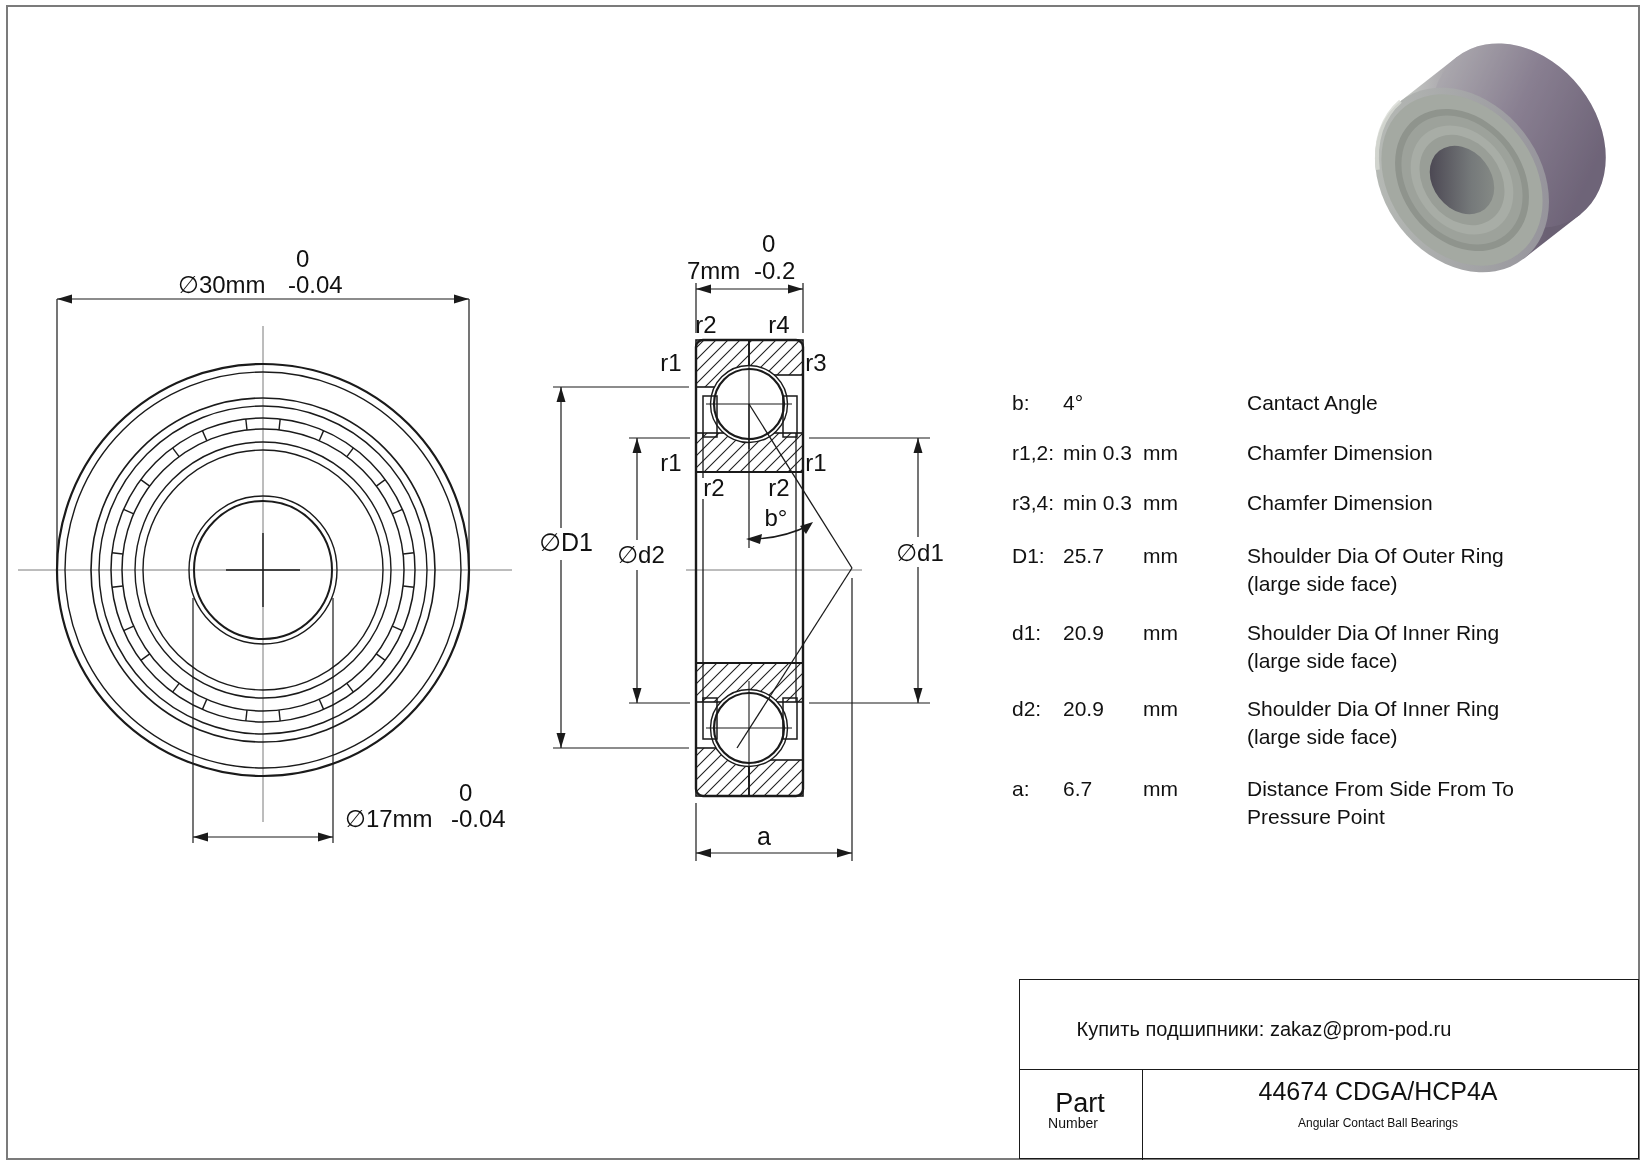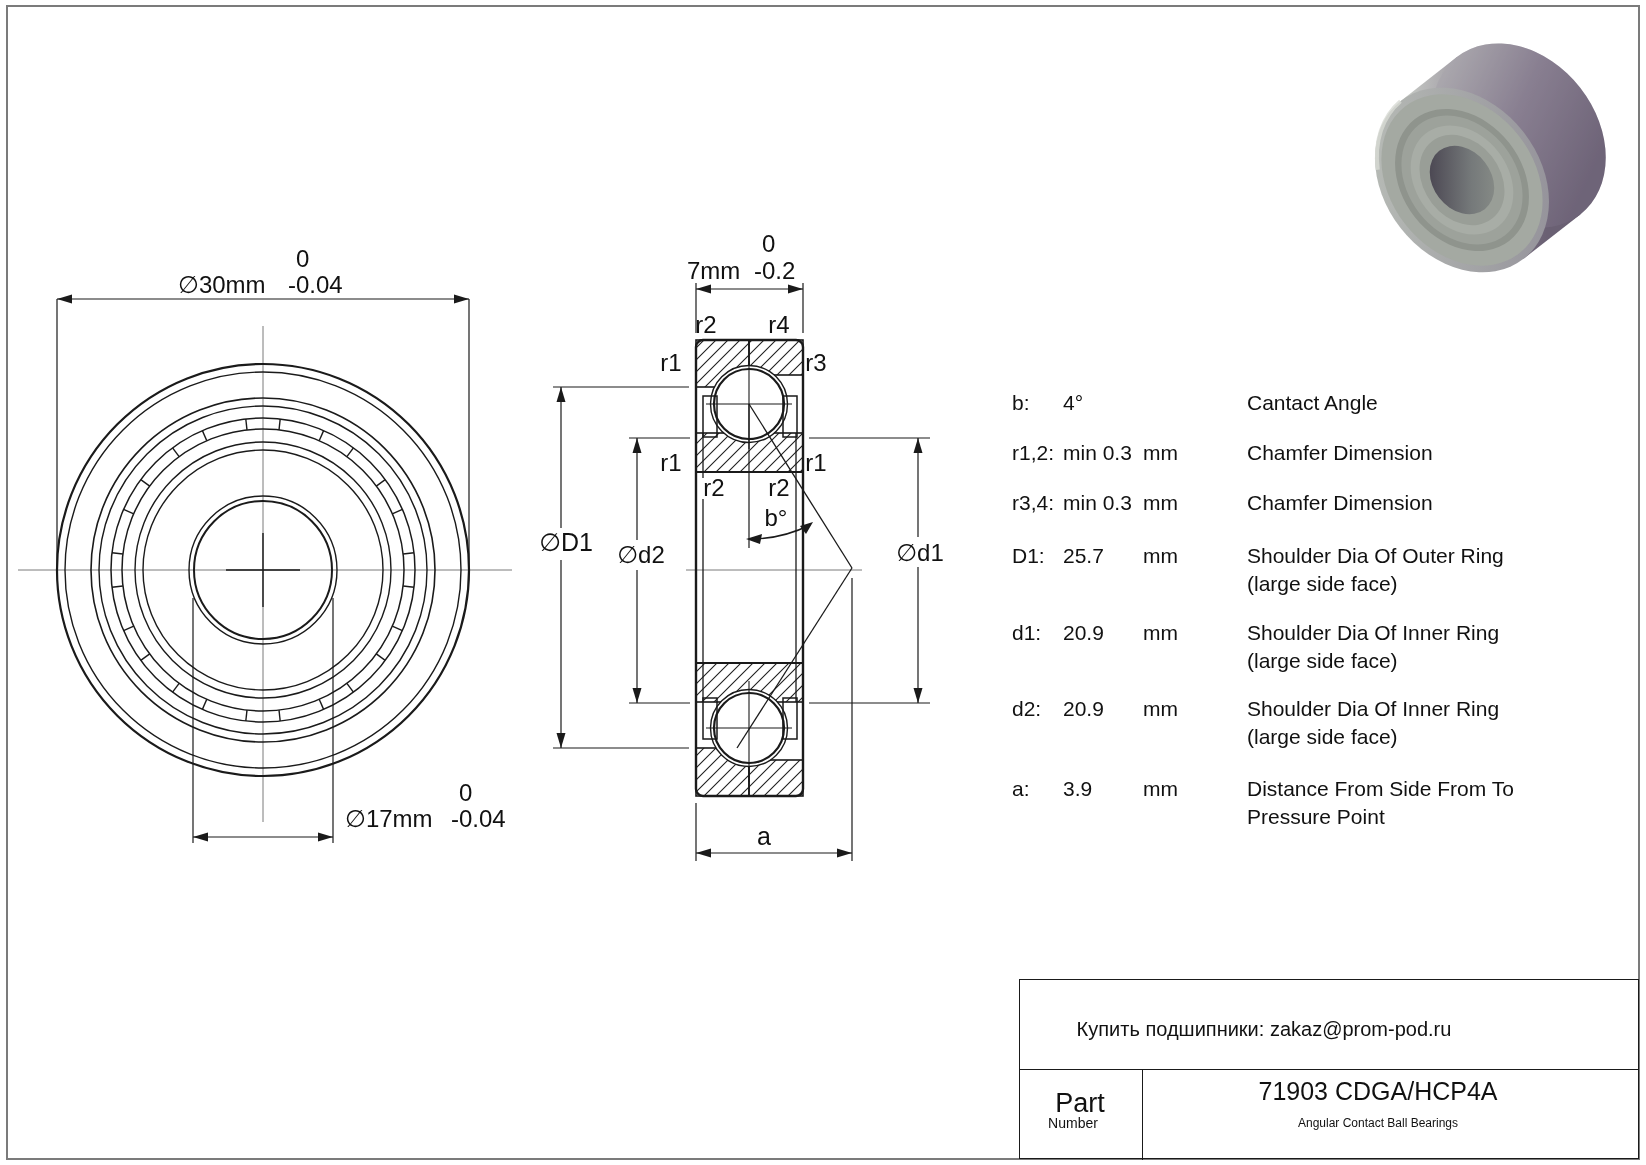--- a/index.html
+++ b/index.html
@@ -309,34 +309,34 @@
     <span class="sl">d2:</span>
     <span class="sv">20.9</span>
     <span class="su">mm</span>
     <span class="sd">
           <div>Shoulder Dia Of Inner Ring</div>
           <div>(large side face)</div>
         </span>
   </div>
   <div class="spec-row" style="top:775px">
     <span class="sl">a:</span>
-    <span class="sv">3.9</span>
+    <span class="sv">6.7</span>
     <span class="su">mm</span>
     <span class="sd">
           <div>Distance From Side From To</div>
           <div>Pressure Point</div>
         </span>
   </div>
 </div>
 
 
 <div class="title-block">
   <div class="tb-contact-cell">
     <div class="tb-contact-text">Купить подшипники: zakaz@prom-pod.ru</div>
   </div>
   <div class="tb-vline"></div>
   <div class="tb-part-label1">Part</div>
   <div class="tb-part-label2">Number</div>
-  <div class="tb-part-number">71903 CDGA/HCP4A</div>
+  <div class="tb-part-number">44674 CDGA/HCP4A</div>
   <div class="tb-category">Angular Contact Ball Bearings</div>
 </div>
 
 </div>
 
 </body></html>

